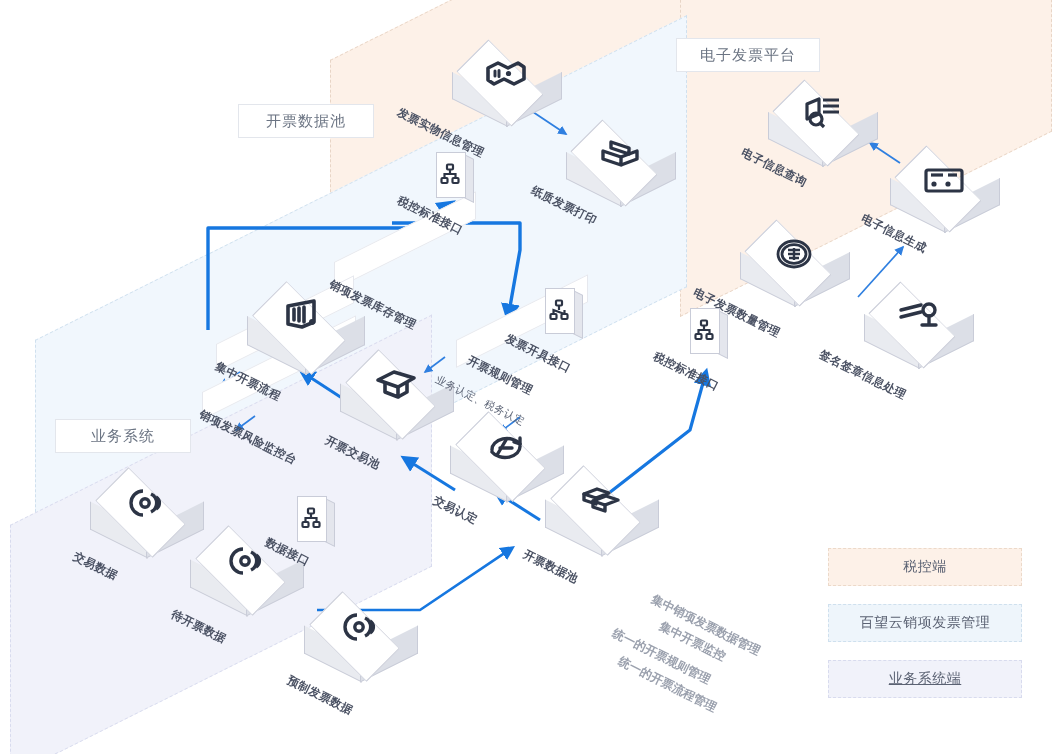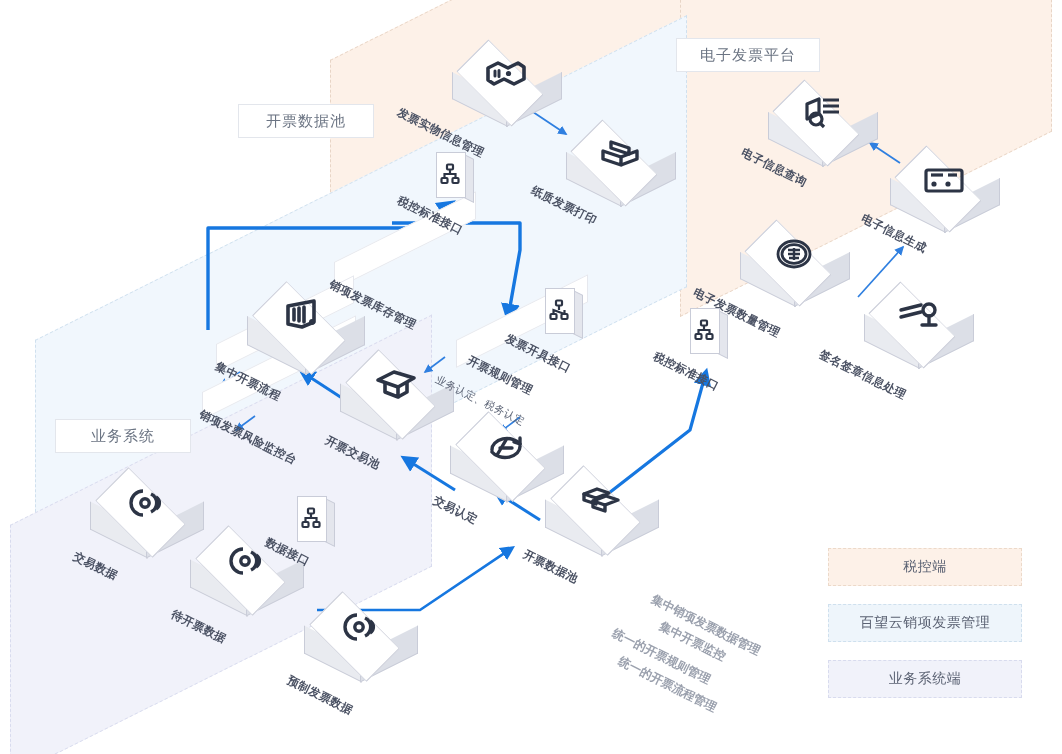--- a/index.html
+++ b/index.html
@@ -490,18 +490,18 @@
     <div style="left:619px; top:652px;">统一的开票流程管理</div>
   </div>
 
   <div class="legend" style="left:0;top:0;">
     <div class="lrow tax" style="left:828px; top:548px; width:194px; height:38px;">
       <span>税控端</span>
     </div>
     <div class="lrow platform" style="left:828px; top:604px; width:194px; height:38px;">
       <span>百望云销项发票管理</span>
     </div>
-    <div class="lrow biz" style="left:828px; top:660px; width:194px; height:38px;">
+    <div class="lrow biz" style="left:828px; top:660px; width:194px; height:38px;text-decoration:underline;">
       <span>业务系统端</span>
     </div>
   </div>
 
 </div>
 
 </body></html>

